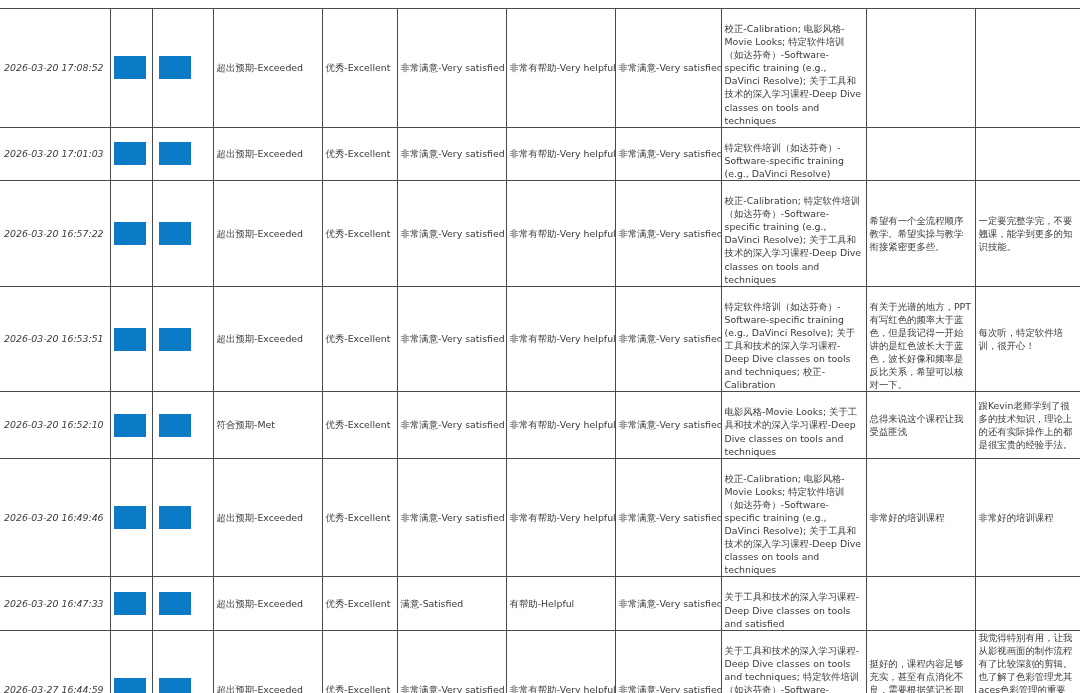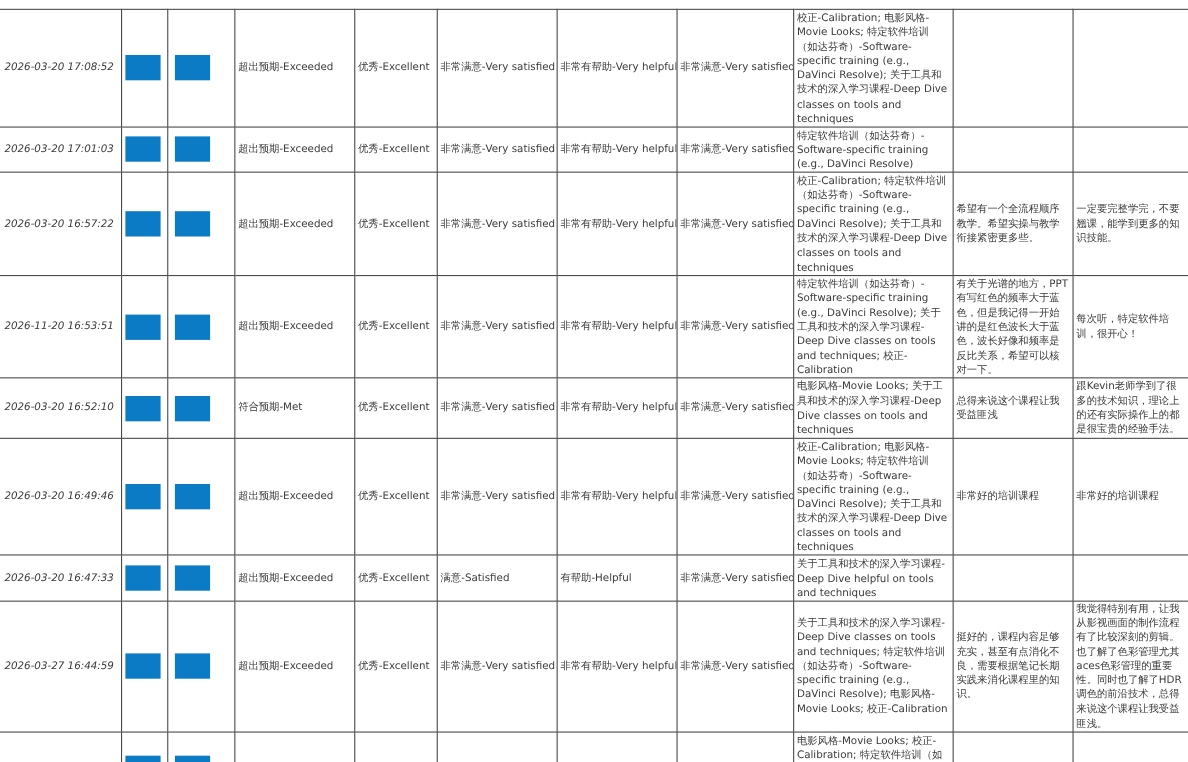--- a/index.html
+++ b/index.html
@@ -20,21 +20,21 @@
     font-size: 9.4px;
     line-height: 13.1px;
     vertical-align: middle;
     overflow: hidden;
     word-wrap: break-word;
     white-space: normal;
   }
   td.nowrap { white-space: nowrap; }
   td.first { border-left: none; padding-left: 4px; font-style: italic; }
   td.last { border-right: none; margin-top: 27px; }
-  td.wrap { vertical-align: top; padding-top: 1px; }
+  td.wrap { vertical-align: top; padding-top: 13px; }
   td.wrap-mid { vertical-align: middle; }
   .redact {
     display: block;
     width: 32px; height: 23px;
     background: #0a7bc4;
     margin-left: 0px;
   }
   .redact.b { margin-left: 3px; }
 </style>
 </head>
@@ -105,21 +105,21 @@
         <td class="nowrap">优秀-Excellent</td>
         <td class="nowrap">非常满意-Very satisfied</td>
         <td class="nowrap">非常有帮助-Very helpful</td>
         <td class="nowrap">非常满意-Very satisfied</td>
         <td class="wrap">校正-Calibration; 特定软件培训（如达芬奇）-Software-specific training (e.g., DaVinci Resolve); 关于工具和技术的深入学习课程-Deep Dive classes on tools and techniques</td>
         <td>希望有一个全流程顺序教学。希望实操与教学衔接紧密更多些。</td>
         <td class="last">一定要完整学完，不要翘课，能学到更多的知识技能。</td>
       </tr>
 
       <tr style="height:80px">
-        <td class="first nowrap">2026-11-20 16:53:51</td>
+        <td class="first nowrap">2026-03-20 16:53:51</td>
         <td>
             <span class="redact"></span>
           </td>
         <td>
             <span class="redact b"></span>
           </td>
         <td class="nowrap">超出预期-Exceeded</td>
         <td class="nowrap">优秀-Excellent</td>
         <td class="nowrap">非常满意-Very satisfied</td>
         <td class="nowrap">非常有帮助-Very helpful</td>
@@ -171,21 +171,21 @@
             <span class="redact"></span>
           </td>
         <td>
             <span class="redact b"></span>
           </td>
         <td class="nowrap">超出预期-Exceeded</td>
         <td class="nowrap">优秀-Excellent</td>
         <td class="nowrap">满意-Satisfied</td>
         <td class="nowrap">有帮助-Helpful</td>
         <td class="nowrap">非常满意-Very satisfied</td>
-        <td class="wrap">关于工具和技术的深入学习课程-Deep Dive helpful on tools and techniques</td>
+        <td class="wrap">关于工具和技术的深入学习课程-Deep Dive classes on tools and satisfied</td>
         <td></td>
         <td class="last"></td>
       </tr>
 
       <tr style="height:104px">
         <td class="first nowrap">2026-03-27 16:44:59</td>
         <td>
             <span class="redact"></span>
           </td>
         <td>

